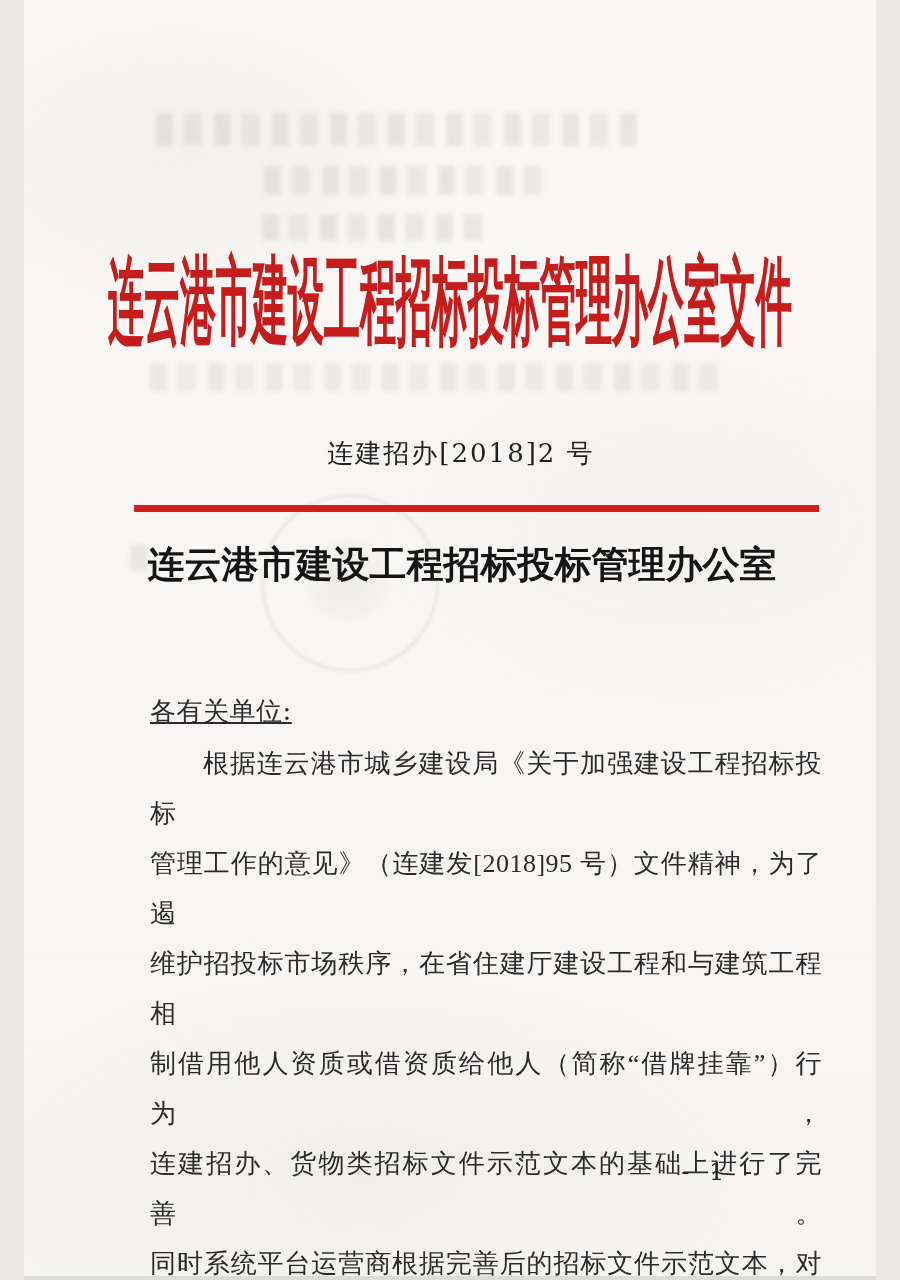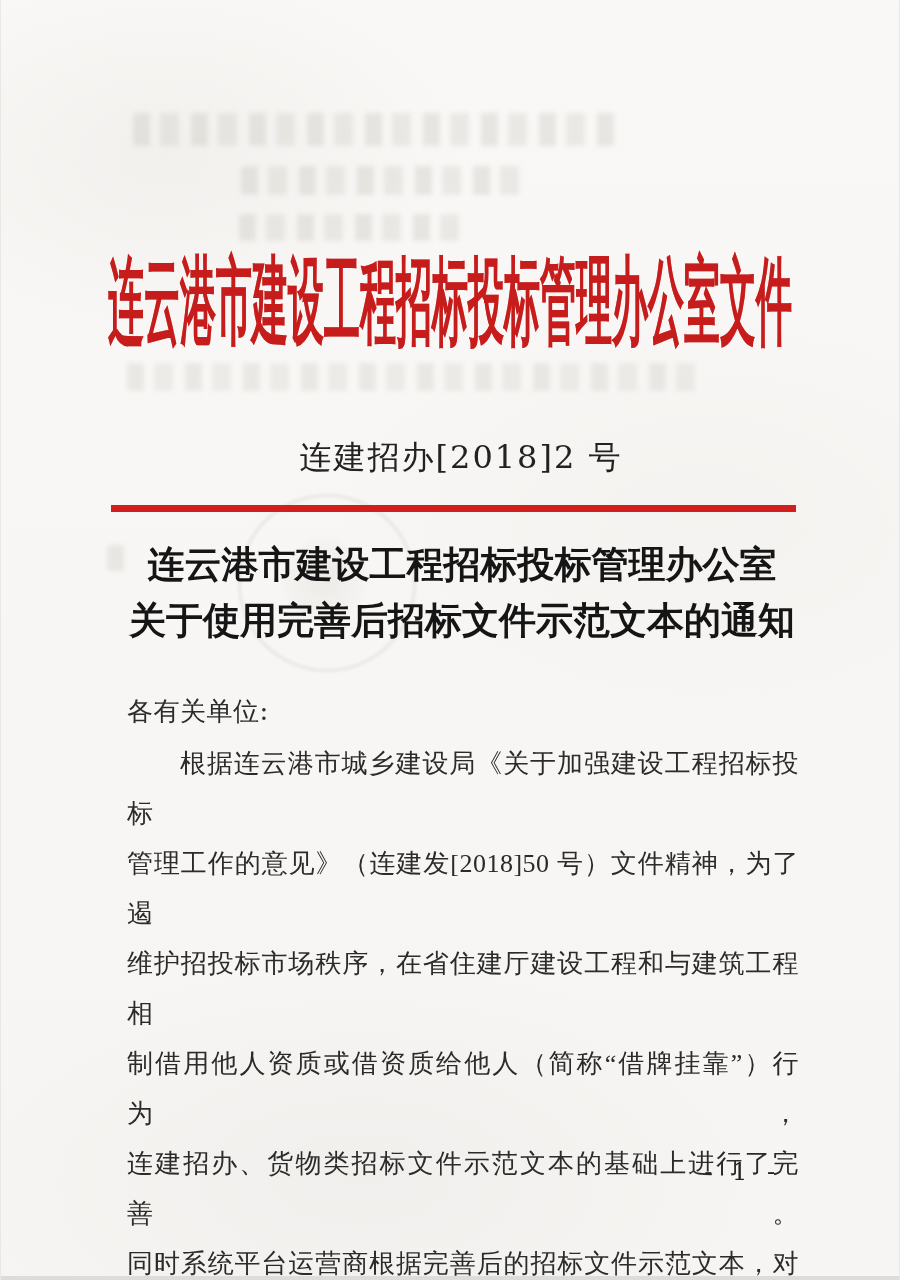--- a/index.html
+++ b/index.html
@@ -10,21 +10,20 @@
   }
   .page {
     position: relative;
     width: 852px;
     height: 1280px;
     margin: 0 auto;
     overflow: hidden;
     background:
       linear-gradient(180deg, #f9f8f6 0%, #f7f6f4 55%, #f6f5f3 100%);
     color: #2b2b2b;
-    padding-left: 46px;
   }
   
   .page::before {
     content: "";
     position: absolute;
     inset: 0;
     background:
       radial-gradient(420px 260px at 18% 12%, rgba(210,207,200,0.18), transparent 70%),
       radial-gradient(520px 300px at 78% 40%, rgba(215,212,206,0.12), transparent 70%),
       radial-gradient(600px 300px at 40% 92%, rgba(208,205,199,0.15), transparent 70%);
@@ -96,21 +95,21 @@
 
   
   .doc-number {
     position: absolute;
     top: 436px;
     left: 0;
     width: 100%;
     text-align: center;
     padding-left: 22px;
     box-sizing: border-box;
-    font-size: 32px;
+    font-size: 26px;
     letter-spacing: 2px;
     color: #222;
   }
 
   
   .red-rule {
     position: absolute;
     top: 505px;
     left: 110px;
     width: 685px;
@@ -138,20 +137,21 @@
     top: 686px;
     left: 126px;
     width: 672px;
     font-size: 26px;
     line-height: 50px;
     color: #2b2b2b;
     letter-spacing: 0.5px;
   }
   .salutation {
     text-align: left;
+    text-decoration: underline;
   }
   .paragraph {
     margin-top: 3px;
   }
   .body-line {
     text-align: justify;
     text-align-last: justify;
     font-family: Liberation Serif, serif;
   }
   .body-line.indent {
@@ -183,28 +183,27 @@
   <div class="seal-inner"></div>
 
   <div class="masthead">连云港市建设工程招标投标管理办公室文件</div>
 
   <div class="doc-number">连建招办[2018]2 号</div>
 
   <div class="red-rule"></div>
 
   <div class="doc-title">
     <div>连云港市建设工程招标投标管理办公室</div>
-    <div>关于使用完善后招标文件示范文本的通知</div>
   </div>
 
   <div class="body-block">
     <div class="salutation">各有关单位:</div>
     <div class="paragraph">
         <div class="body-line indent">根据连云港市城乡建设局《关于加强建设工程招标投标</div>
-        <div class="body-line">管理工作的意见》（连建发[2018]50 号）文件精神，为了遏</div>
+        <div class="body-line">管理工作的意见》（连建发[2018]95 号）文件精神，为了遏</div>
         <div class="body-line">维护招投标市场秩序，在省住建厅建设工程和与建筑工程相</div>
         <div class="body-line">制借用他人资质或借资质给他人（简称“借牌挂靠”）行为，</div>
         <div class="body-line">连建招办、货物类招标文件示范文本的基础上进行了完善。</div>
         <div class="body-line">同时系统平台运营商根据完善后的招标文件示范文本，对系</div>
       </div>
   </div>
 
   <div class="page-number">- 1 -</div>
 
 </div>

